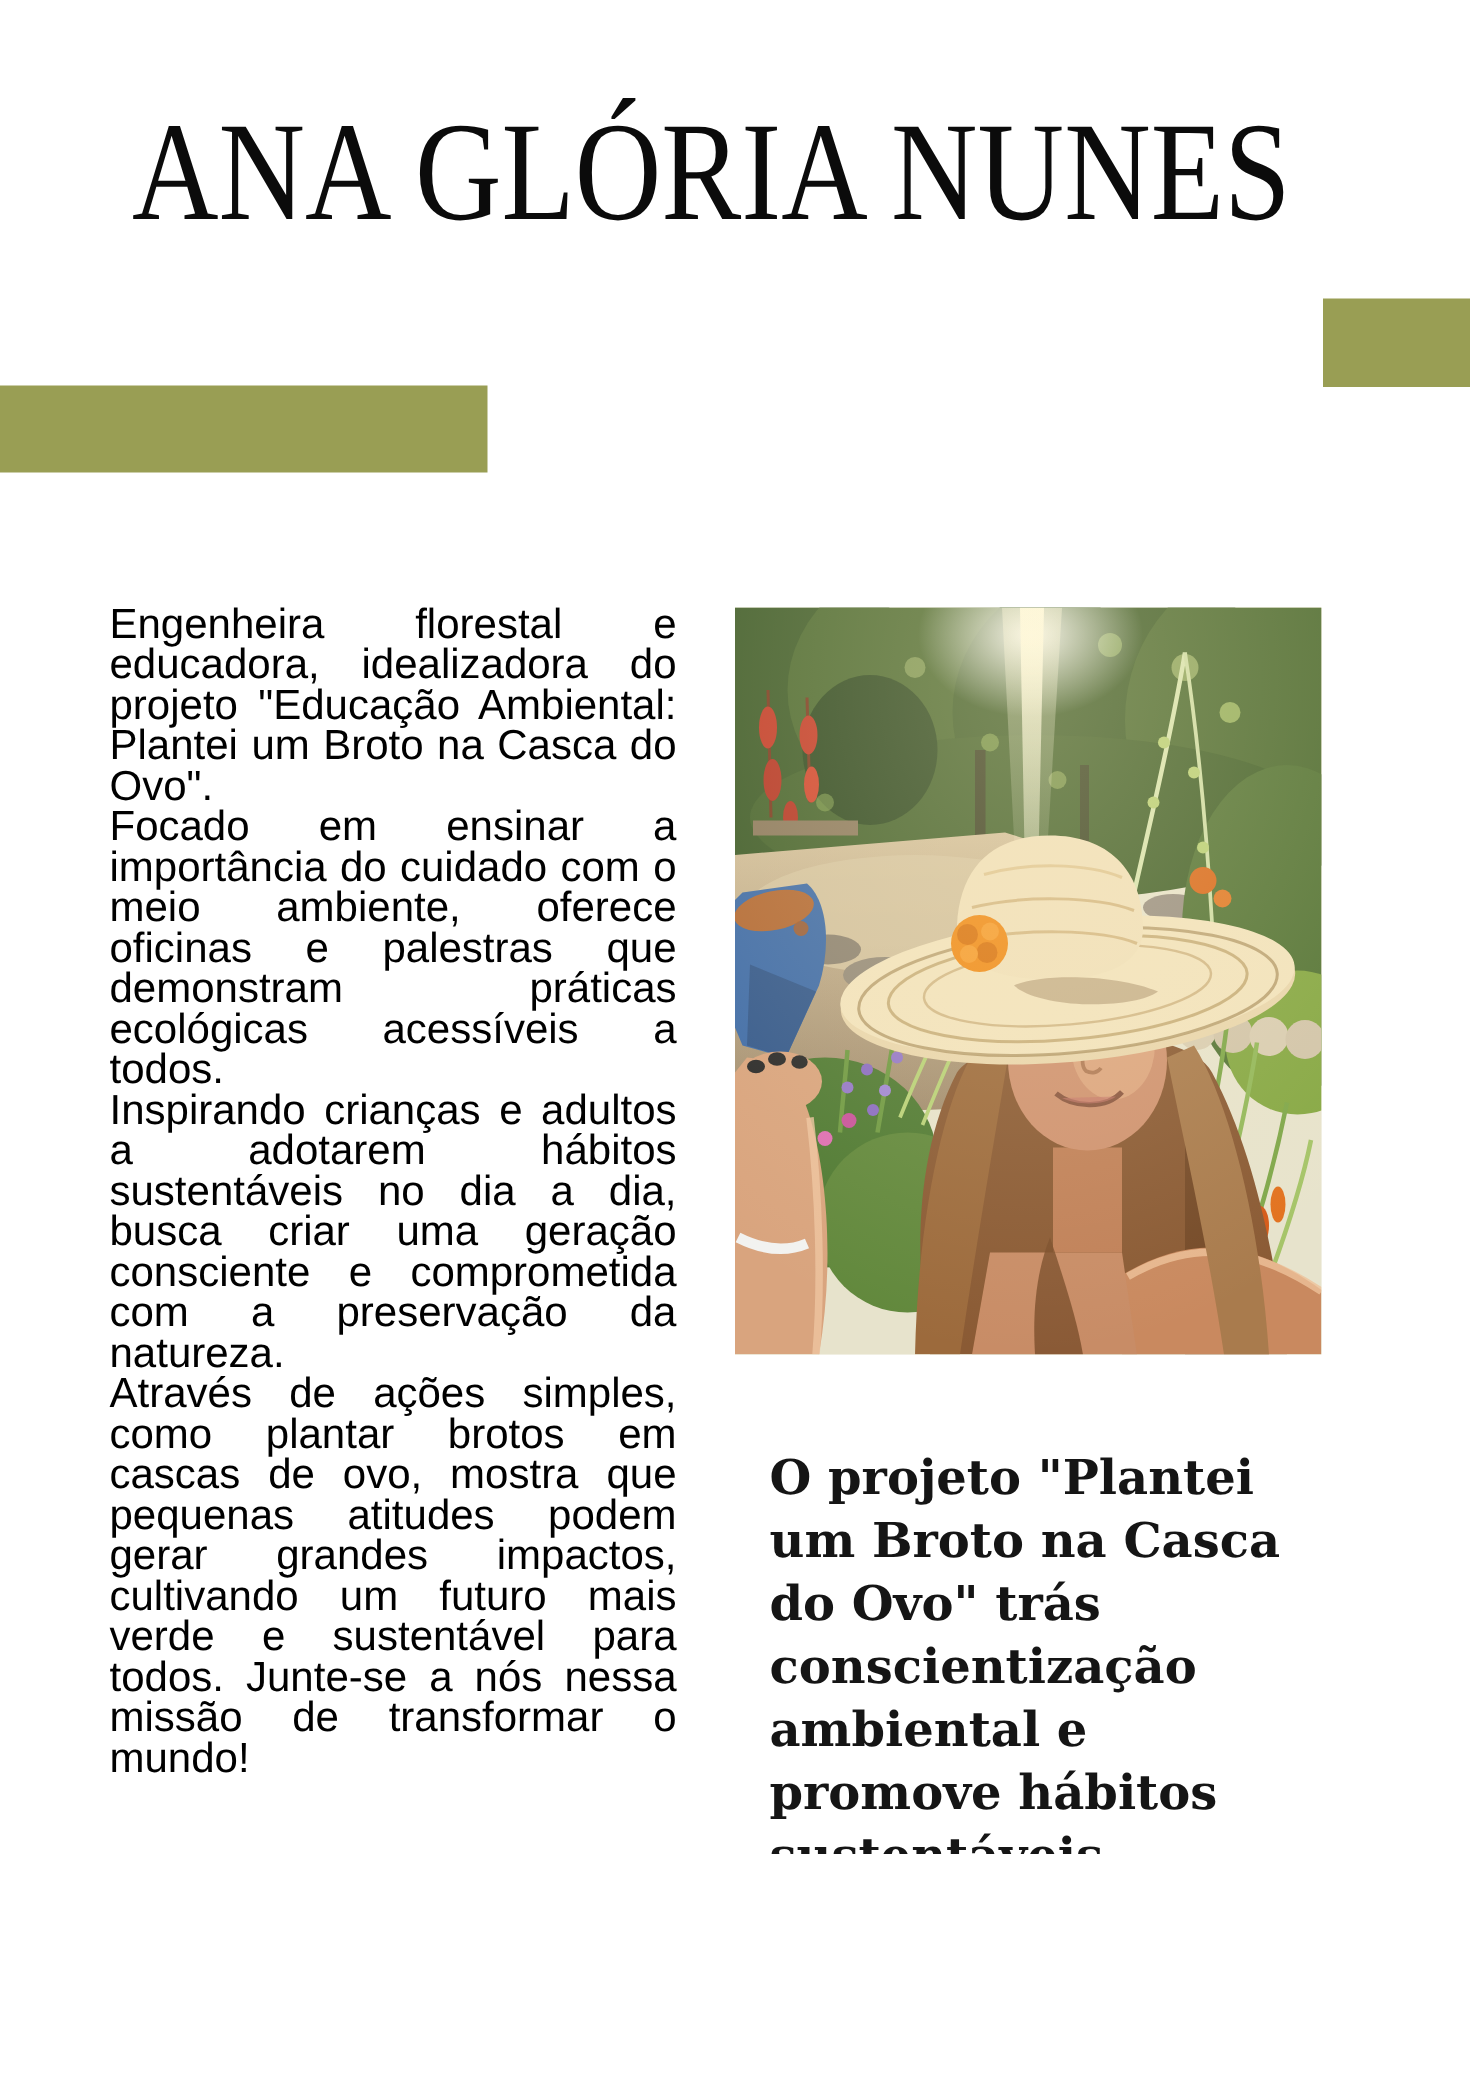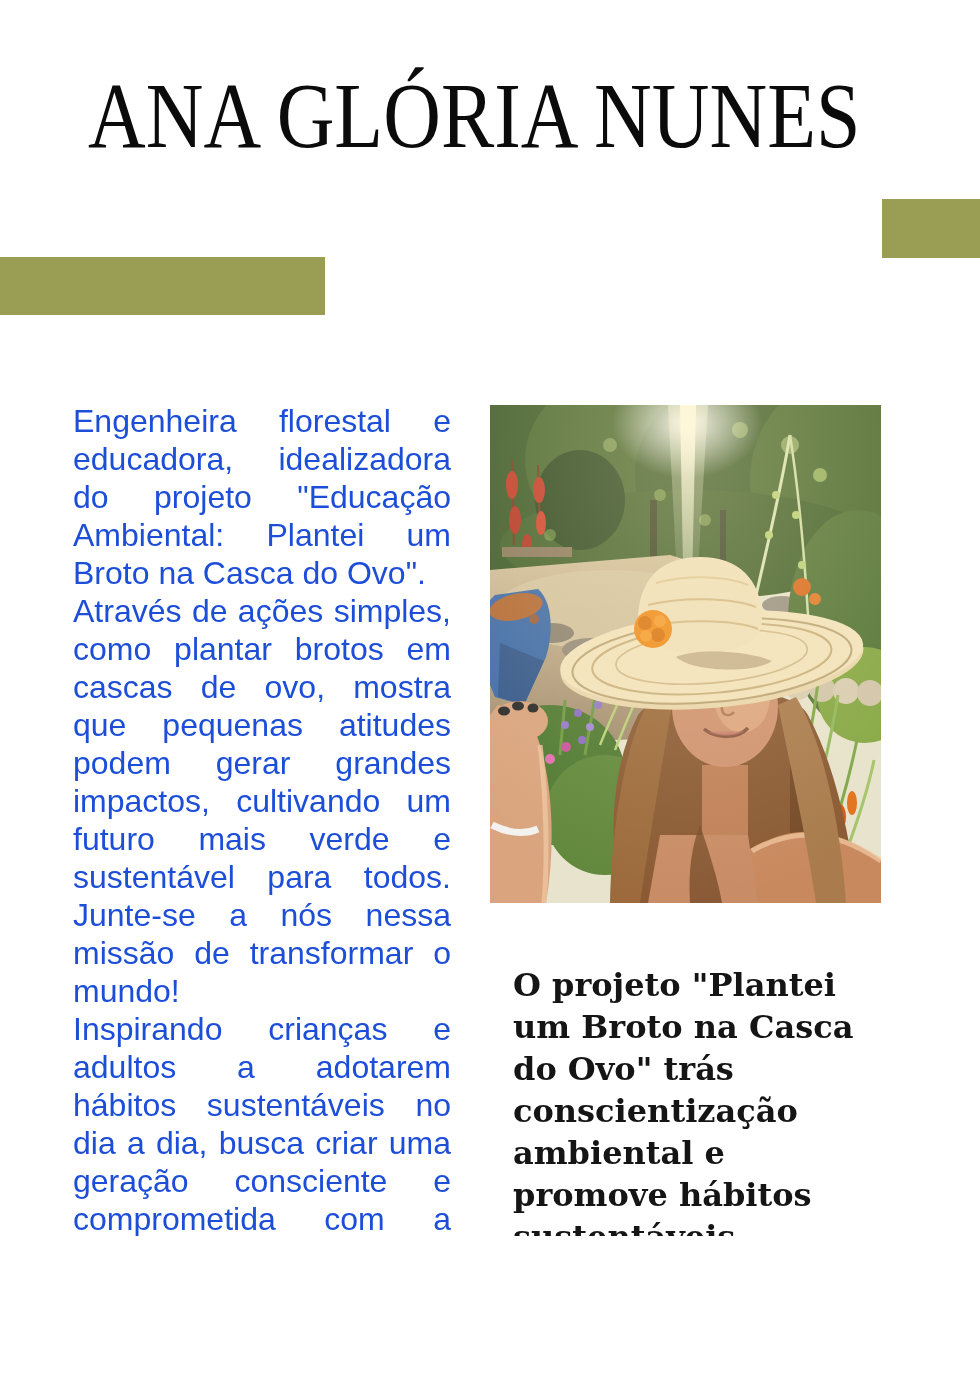--- a/index.html
+++ b/index.html
@@ -11,21 +11,21 @@
     position:absolute;left:88px;top:68px;margin:0;
     font-family:"Liberation Serif",serif;font-weight:400;
     font-size:94px;line-height:1;color:#0b0b0b;white-space:nowrap;
     transform:scaleX(0.85);transform-origin:left top;letter-spacing:0px;
   }
   .accent-bar{position:absolute;background:#999e54;}
   .accent-bar.right{left:882px;top:199px;width:98px;height:59px;}
   .accent-bar.left{left:0;top:257px;width:325px;height:58px;}
   .bio{
     position:absolute;left:73px;top:402px;width:378px;
-    font-size:32px;line-height:38px;color:#1d4ed8;
+    font-size:28px;line-height:27px;color:#000000;
     text-align:justify;
   }
   .bio p{margin:0;}
   .photo-frame{
     position:absolute;left:490px;top:405px;width:391px;height:498px;
     overflow:hidden;background:#e7e3cc;
   }
   .photo-frame svg{display:block;}
   .quote{
     position:absolute;left:513px;top:964px;width:350px;
@@ -49,22 +49,23 @@
 
 <div class="page">
 
   <h1 class="page-title">ANA GLÓRIA NUNES</h1>
 
   <div class="accent-bar right"></div>
   <div class="accent-bar left"></div>
 
   <div class="bio">
     <p>Engenheira florestal e educadora, idealizadora do projeto "Educação Ambiental: Plantei um Broto na Casca do Ovo".</p>
+    <p>Focado em ensinar a importância do cuidado com o meio ambiente, oferece oficinas e palestras que demonstram práticas ecológicas acessíveis a todos.</p>
+    <p>Inspirando crianças e adultos a adotarem hábitos sustentáveis no dia a dia, busca criar uma geração consciente e comprometida com a preservação da natureza.</p>
     <p>Através de ações simples, como plantar brotos em cascas de ovo, mostra que pequenas atitudes podem gerar grandes impactos, cultivando um futuro mais verde e sustentável para todos. Junte-se a nós nessa missão de transformar o mundo!</p>
-    <p>Inspirando crianças e adultos a adotarem hábitos sustentáveis no dia a dia, busca criar uma geração consciente e comprometida com a preservação da natureza.</p>
   </div>
 
   <div class="photo-frame" role="img" aria-label="Selfie de mulher sorrindo com chapéu de palha e flor laranja, segurando uma pá de jardinagem azul em um jardim ensolarado">
     <svg width="391" height="498" viewBox="0 0 391 498" xmlns="http://www.w3.org/2000/svg">
       <defs>
         <linearGradient id="dirtG" x1="0" y1="0" x2="0" y2="1">
           <stop offset="0" stop-color="#d3c09c"></stop>
             <stop offset="1" stop-color="#a08b6e"></stop>
         </linearGradient>
         <linearGradient id="beamG" x1="0" y1="0" x2="0" y2="1">

